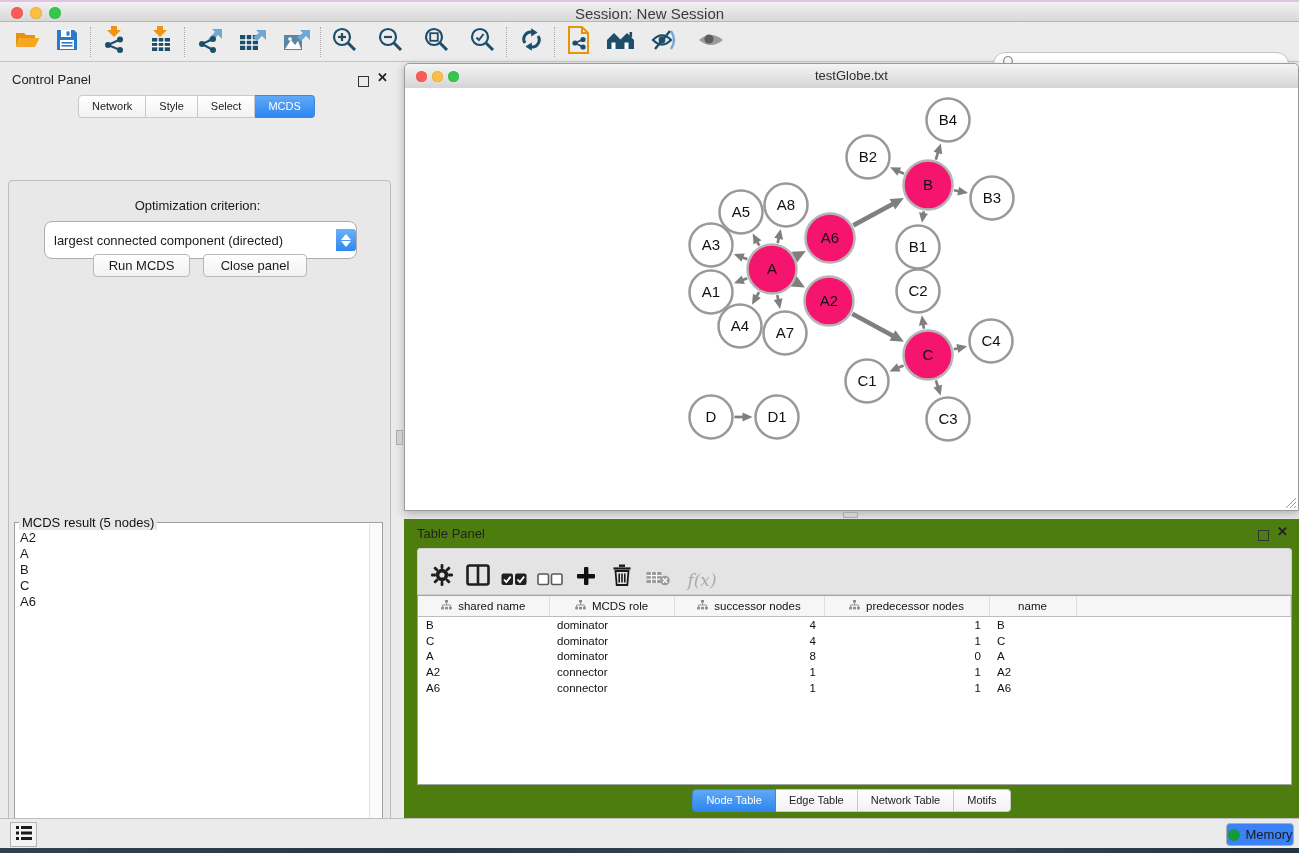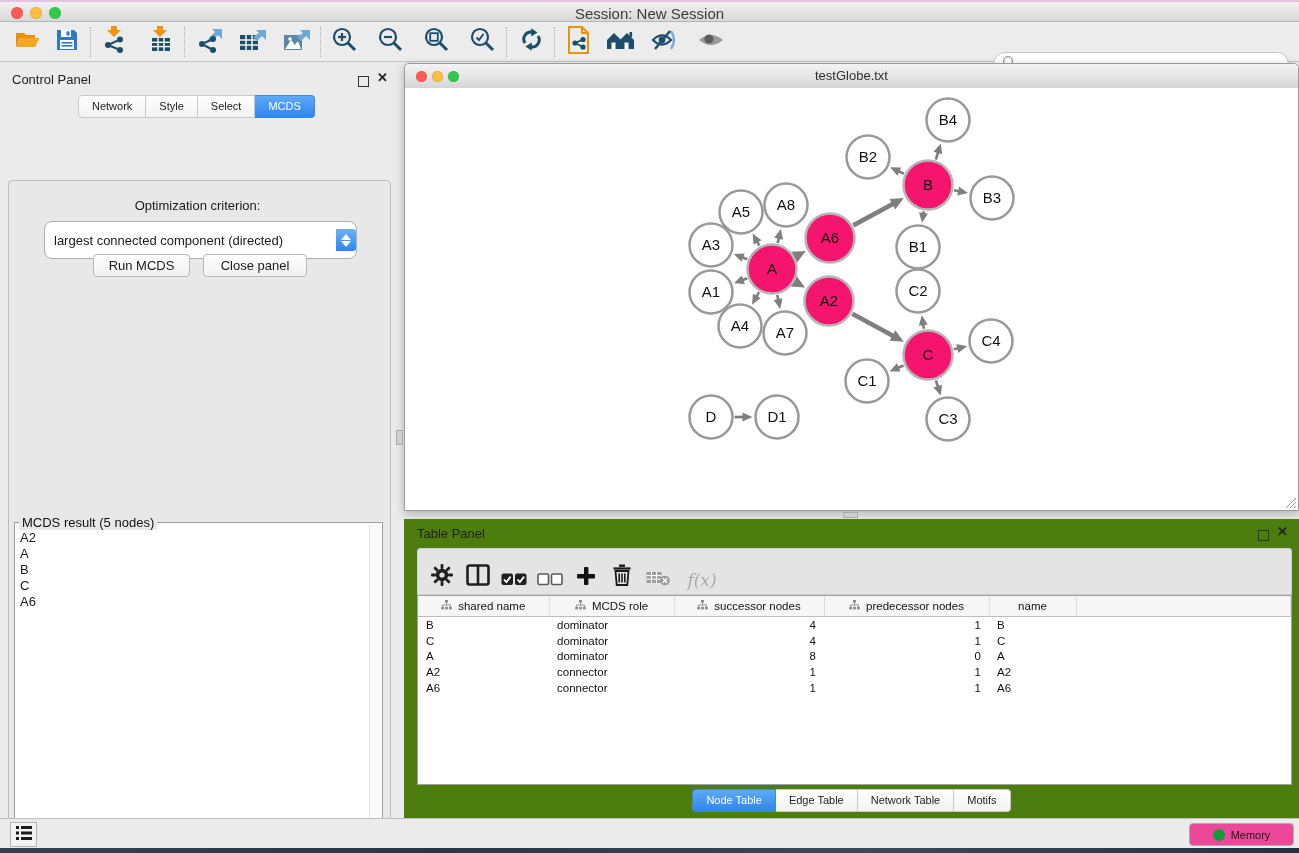--- a/index.html
+++ b/index.html
@@ -78,23 +78,23 @@
   .ttable th{height:20px;background:#f6f6f6;border-bottom:1px solid #bdbdbd;border-right:1px solid #dedede;
     font-size:11.5px;font-weight:normal;color:#111;text-align:center;padding:0;}
   .ttable th .hwrap{display:flex;align-items:center;justify-content:center;gap:6px;}
   .ttable td{height:15.8px;font-size:11.5px;color:#111;padding:0 8px;white-space:nowrap;overflow:hidden;}
   .ttable td.num{text-align:right;}
   .btabs{position:absolute;left:0;right:0;top:270px;display:flex;justify-content:center;}
   
   .statusbar{left:0;top:818px;width:1299px;height:30px;background:#ECEBEB;border-top:1px solid #c0bfbf;box-sizing:border-box;}
   .listbtn{position:absolute;left:10px;top:3px;width:27px;height:25px;background:#f4f3f3;
     border:1px solid #b5b4b4;display:flex;align-items:center;justify-content:center;box-sizing:border-box;}
-  .membtn{position:absolute;right:5px;top:4px;width:105px;height:23px;background:#ec4899;
+  .membtn{position:absolute;right:5px;top:4px;width:68px;height:23px;background:#3b82f6;
     border:1px solid #adadad;border-radius:4px;display:flex;align-items:center;justify-content:center;
-    gap:6px;font-size:11px;box-sizing:border-box;}
+    gap:6px;font-size:13px;box-sizing:border-box;}
   .memdot{width:12px;height:12px;border-radius:50%;background:#149b38;}
   .desktop-strip{left:0;top:848px;width:1299px;height:5px;
     background:linear-gradient(90deg,#33414e,#263844,#3a4a57,#22323e);}
 </style>
 </head>
 <body>
 
 <div class="abs titlebar">
   <span class="light" style="left:11px;background:#fc5b57"></span>
   <span class="light" style="left:30px;background:#fdbe41"></span>

